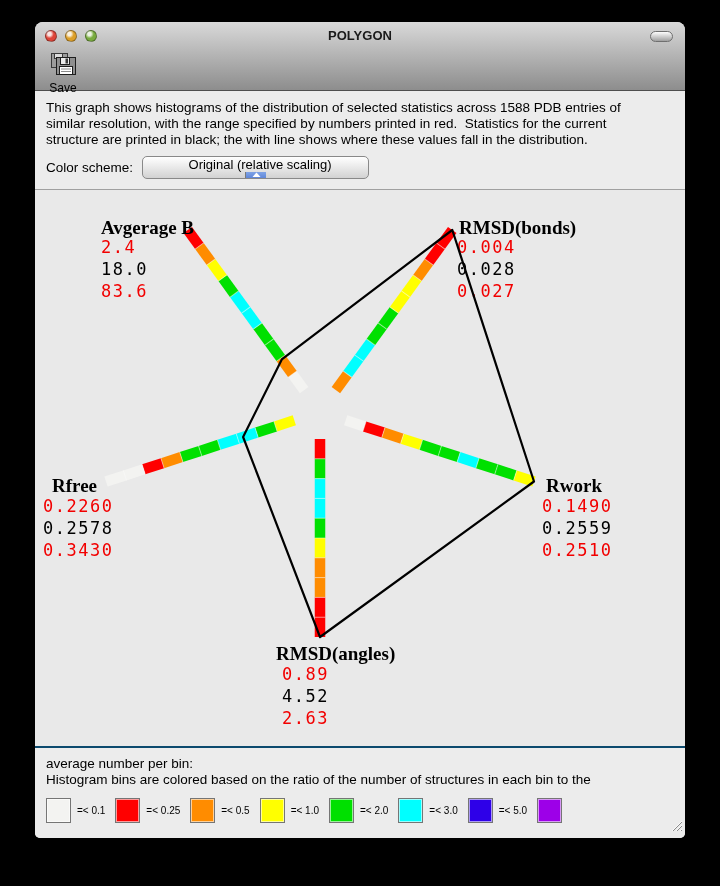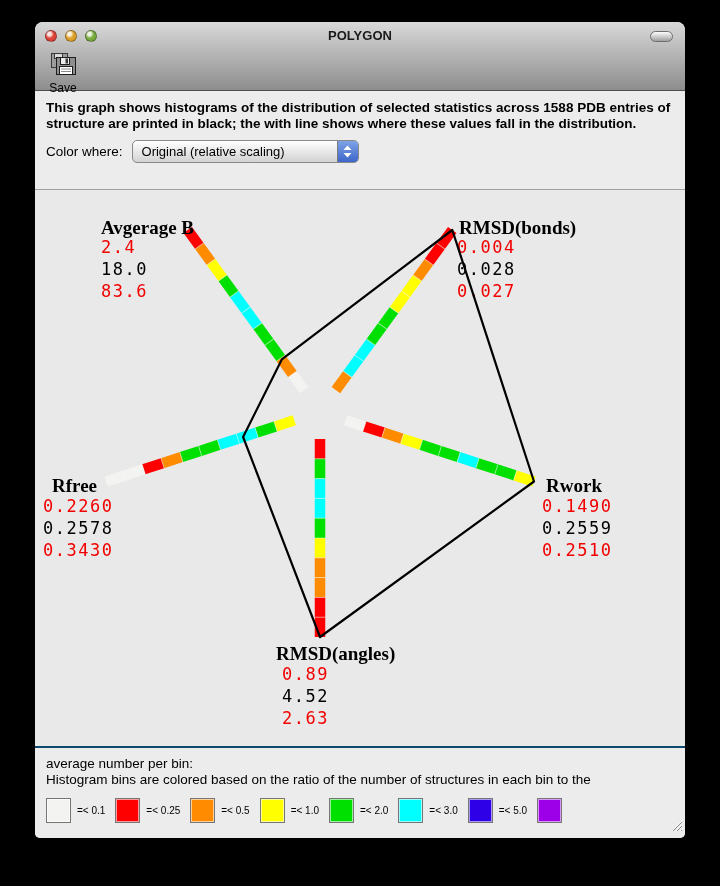--- a/index.html
+++ b/index.html
@@ -14,25 +14,25 @@
       background:radial-gradient(circle at 35% 30%, rgba(255,255,255,.85) 0 18%, rgba(255,255,255,0) 45%), var(--c);}
   .title{position:absolute;left:0;right:0;top:0;height:28px;line-height:28px;text-align:center;
          font-size:13px;font-weight:bold;color:#1a1a1a;}
   .capsule{position:absolute;right:12px;top:9px;width:23px;height:11px;border-radius:6px;
            border:1px solid #6f6f6f;background:linear-gradient(#fdfdfd,#9f9f9f);box-sizing:border-box;}
   .toolbar{height:40px;position:relative;}
   .save-btn{position:absolute;left:8px;top:1px;width:40px;display:flex;flex-direction:column;align-items:center;cursor:default;}
   .save-label{font-size:12px;color:#000;margin-top:1px;}
   
   .info{height:99px;box-sizing:border-box;padding:9px 10px 0 11px;border-bottom:1px solid #a0a0a0;background:#ececec;}
-  .desc-line{font-size:13.5px;line-height:16px;color:#000;white-space:pre;font-weight:bold;}
+  .desc-line{font-size:13.5px;line-height:16px;color:#000;white-space:pre;}
   .scheme-row{display:flex;align-items:center;margin-top:8px;}
   .scheme-label{font-size:13.5px;margin-right:9px;}
   .popup{width:227px;height:23px;border:1px solid #898989;border-radius:5px;box-sizing:border-box;
-         background:linear-gradient(#ffffff,#d2d2d2);display:flex;align-items:center;overflow:hidden;}
+         background:linear-gradient(#ffffff,#d2d2d2);display:flex;align-items:center;overflow:hidden;flex-direction:column;}
   .popup-text{flex:1;font-size:13px;padding-left:9px;color:#000;}
   .popup-cap{width:20px;height:100%;background:linear-gradient(#7fa3e6,#3c66c9);display:flex;align-items:center;justify-content:center;border-left:1px solid #7a7a7a;}
   
   .chart-area{height:556px;position:relative;background:#e9e9e9;border-bottom:2px solid #0c4a6e;}
   .chart-area svg{position:absolute;left:0;top:0;}
   .ax-name{font-family:"Liberation Serif",serif;font-weight:bold;font-size:19px;fill:#000;}
   .ax-val{font-family:"DejaVu Sans Mono",monospace;font-size:17px;letter-spacing:1.5px;}
   
   .legend{flex:1;padding:8px 10px 0 11px;position:relative;background:#ececec;}
   .legend-line{font-size:13.5px;line-height:16px;white-space:pre;}
@@ -72,23 +72,24 @@
             <line x1="11" y1="20.5" x2="21" y2="20.5" stroke="#8a8a8a"></line>
           </svg>
         </span>
         <span class="save-label">Save</span>
       </div>
     </div>
   </div>
 
   <div class="info">
     <div class="desc-line">This graph shows histograms of the distribution of selected statistics across 1588 PDB entries of</div>
+    <div class="desc-line">similar resolution, with the range specified by numbers printed in red.  Statistics for the current</div>
     <div class="desc-line">structure are printed in black; the with line shows where these values fall in the distribution.</div>
     <div class="scheme-row">
-      <span class="scheme-label">Color where:</span>
+      <span class="scheme-label">Color scheme:</span>
       <div class="popup">
         <span class="popup-text">Original (relative scaling)</span>
         <span class="popup-cap">
           <svg width="9" height="13" viewBox="0 0 9 13">
             <polygon points="4.5,0.5 8.5,5 0.5,5" fill="#ffffff"></polygon>
             <polygon points="4.5,12.5 8.5,8 0.5,8" fill="#ffffff"></polygon>
           </svg>
         </span>
       </div>
     </div>

